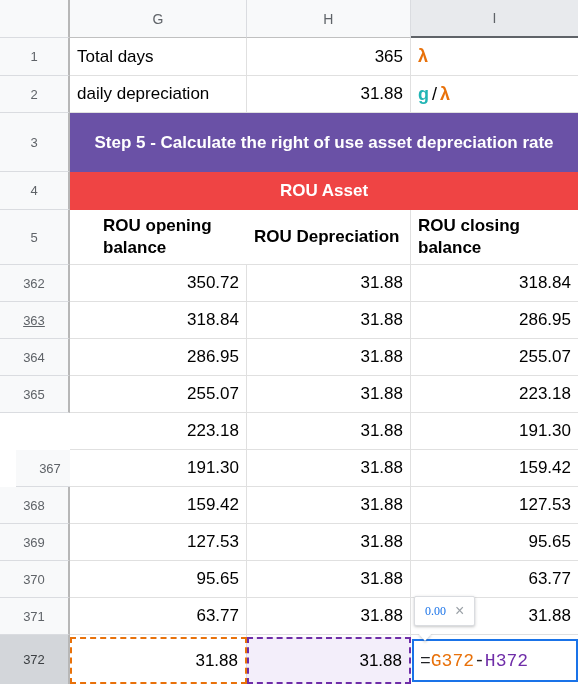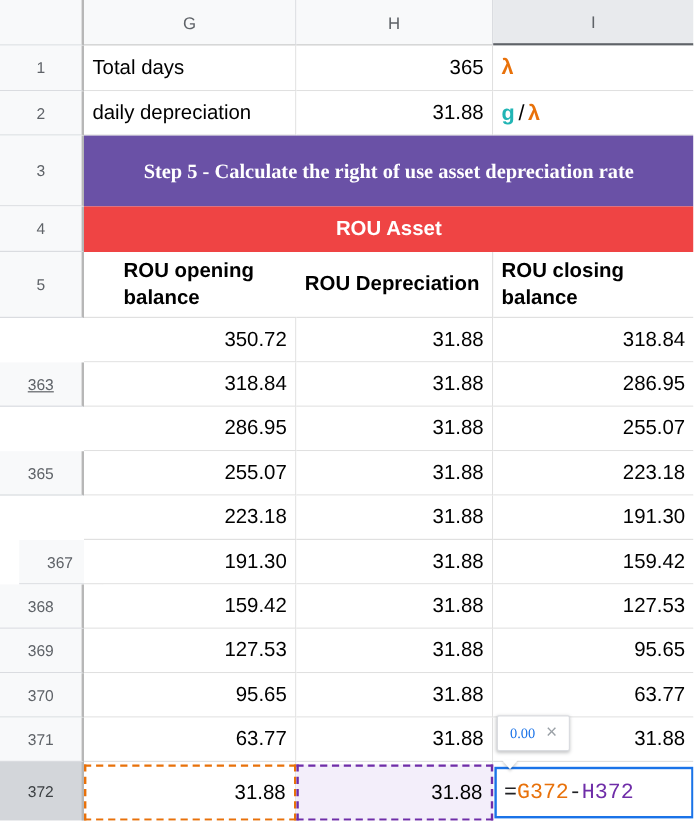--- a/index.html
+++ b/index.html
@@ -256,21 +256,21 @@
   </div>
   <div class="cell left" style="left:411px; top:76px; width:167px; height:37px; border-right:none;">
     <span class="sym sym-g">g</span>
     <span class="sym sym-slash">/</span>
     <span class="sym sym-lambda">λ</span>
   </div>
 
   <div class="rowhead" style="top:113px; height:59px;">
     <span>3</span>
   </div>
-  <div class="banner purple" style="left:70px; top:113px; width:508px; height:59px;font-family:Liberation Serif, serif;">
+  <div class="banner purple" style="left:70px; top:113px; width:508px; height:59px;">
     <span>Step 5 - Calculate the right of use asset depreciation rate</span>
   </div>
 
   <div class="rowhead" style="top:172px; height:38px;">
     <span>4</span>
   </div>
   <div class="banner green" style="left:70px; top:172px; width:508px; height:38px;">
     <span>ROU Asset</span>
   </div>
 
@@ -280,20 +280,23 @@
   <div class="hdrcell" style="left:70px;  top:210px; width:205px; height:55px;padding-left:33px;">
     <span>ROU opening balance</span>
   </div>
   <div class="hdrcell" style="left:411px; top:210px; width:167px; height:55px; border-right:none;">
     <span>ROU closing balance</span>
   </div>
   <div class="hdrcell" style="left:247px; top:210px; width:164px; height:55px;">
     <span>ROU Depreciation</span>
   </div>
 
+  <div class="rowhead" style="top:265px; height:37px;">
+    <span>362</span>
+  </div>
   <div class="cell num" style="left:70px;  top:265px; width:177px; height:37px;">
     <span>350.72</span>
   </div>
   <div class="cell num" style="left:247px; top:265px; width:164px; height:37px;">
     <span>31.88</span>
   </div>
   <div class="cell num" style="left:411px; top:265px; width:167px; height:37px; border-right:none;">
     <span>318.84</span>
   </div>
 
@@ -303,20 +306,23 @@
   <div class="cell num" style="left:70px;  top:302px; width:177px; height:37px;">
     <span>318.84</span>
   </div>
   <div class="cell num" style="left:247px; top:302px; width:164px; height:37px;">
     <span>31.88</span>
   </div>
   <div class="cell num" style="left:411px; top:302px; width:167px; height:37px; border-right:none;">
     <span>286.95</span>
   </div>
 
+  <div class="rowhead" style="top:339px; height:37px;">
+    <span>364</span>
+  </div>
   <div class="cell num" style="left:70px;  top:339px; width:177px; height:37px;">
     <span>286.95</span>
   </div>
   <div class="cell num" style="left:247px; top:339px; width:164px; height:37px;">
     <span>31.88</span>
   </div>
   <div class="cell num" style="left:411px; top:339px; width:167px; height:37px; border-right:none;">
     <span>255.07</span>
   </div>
 

